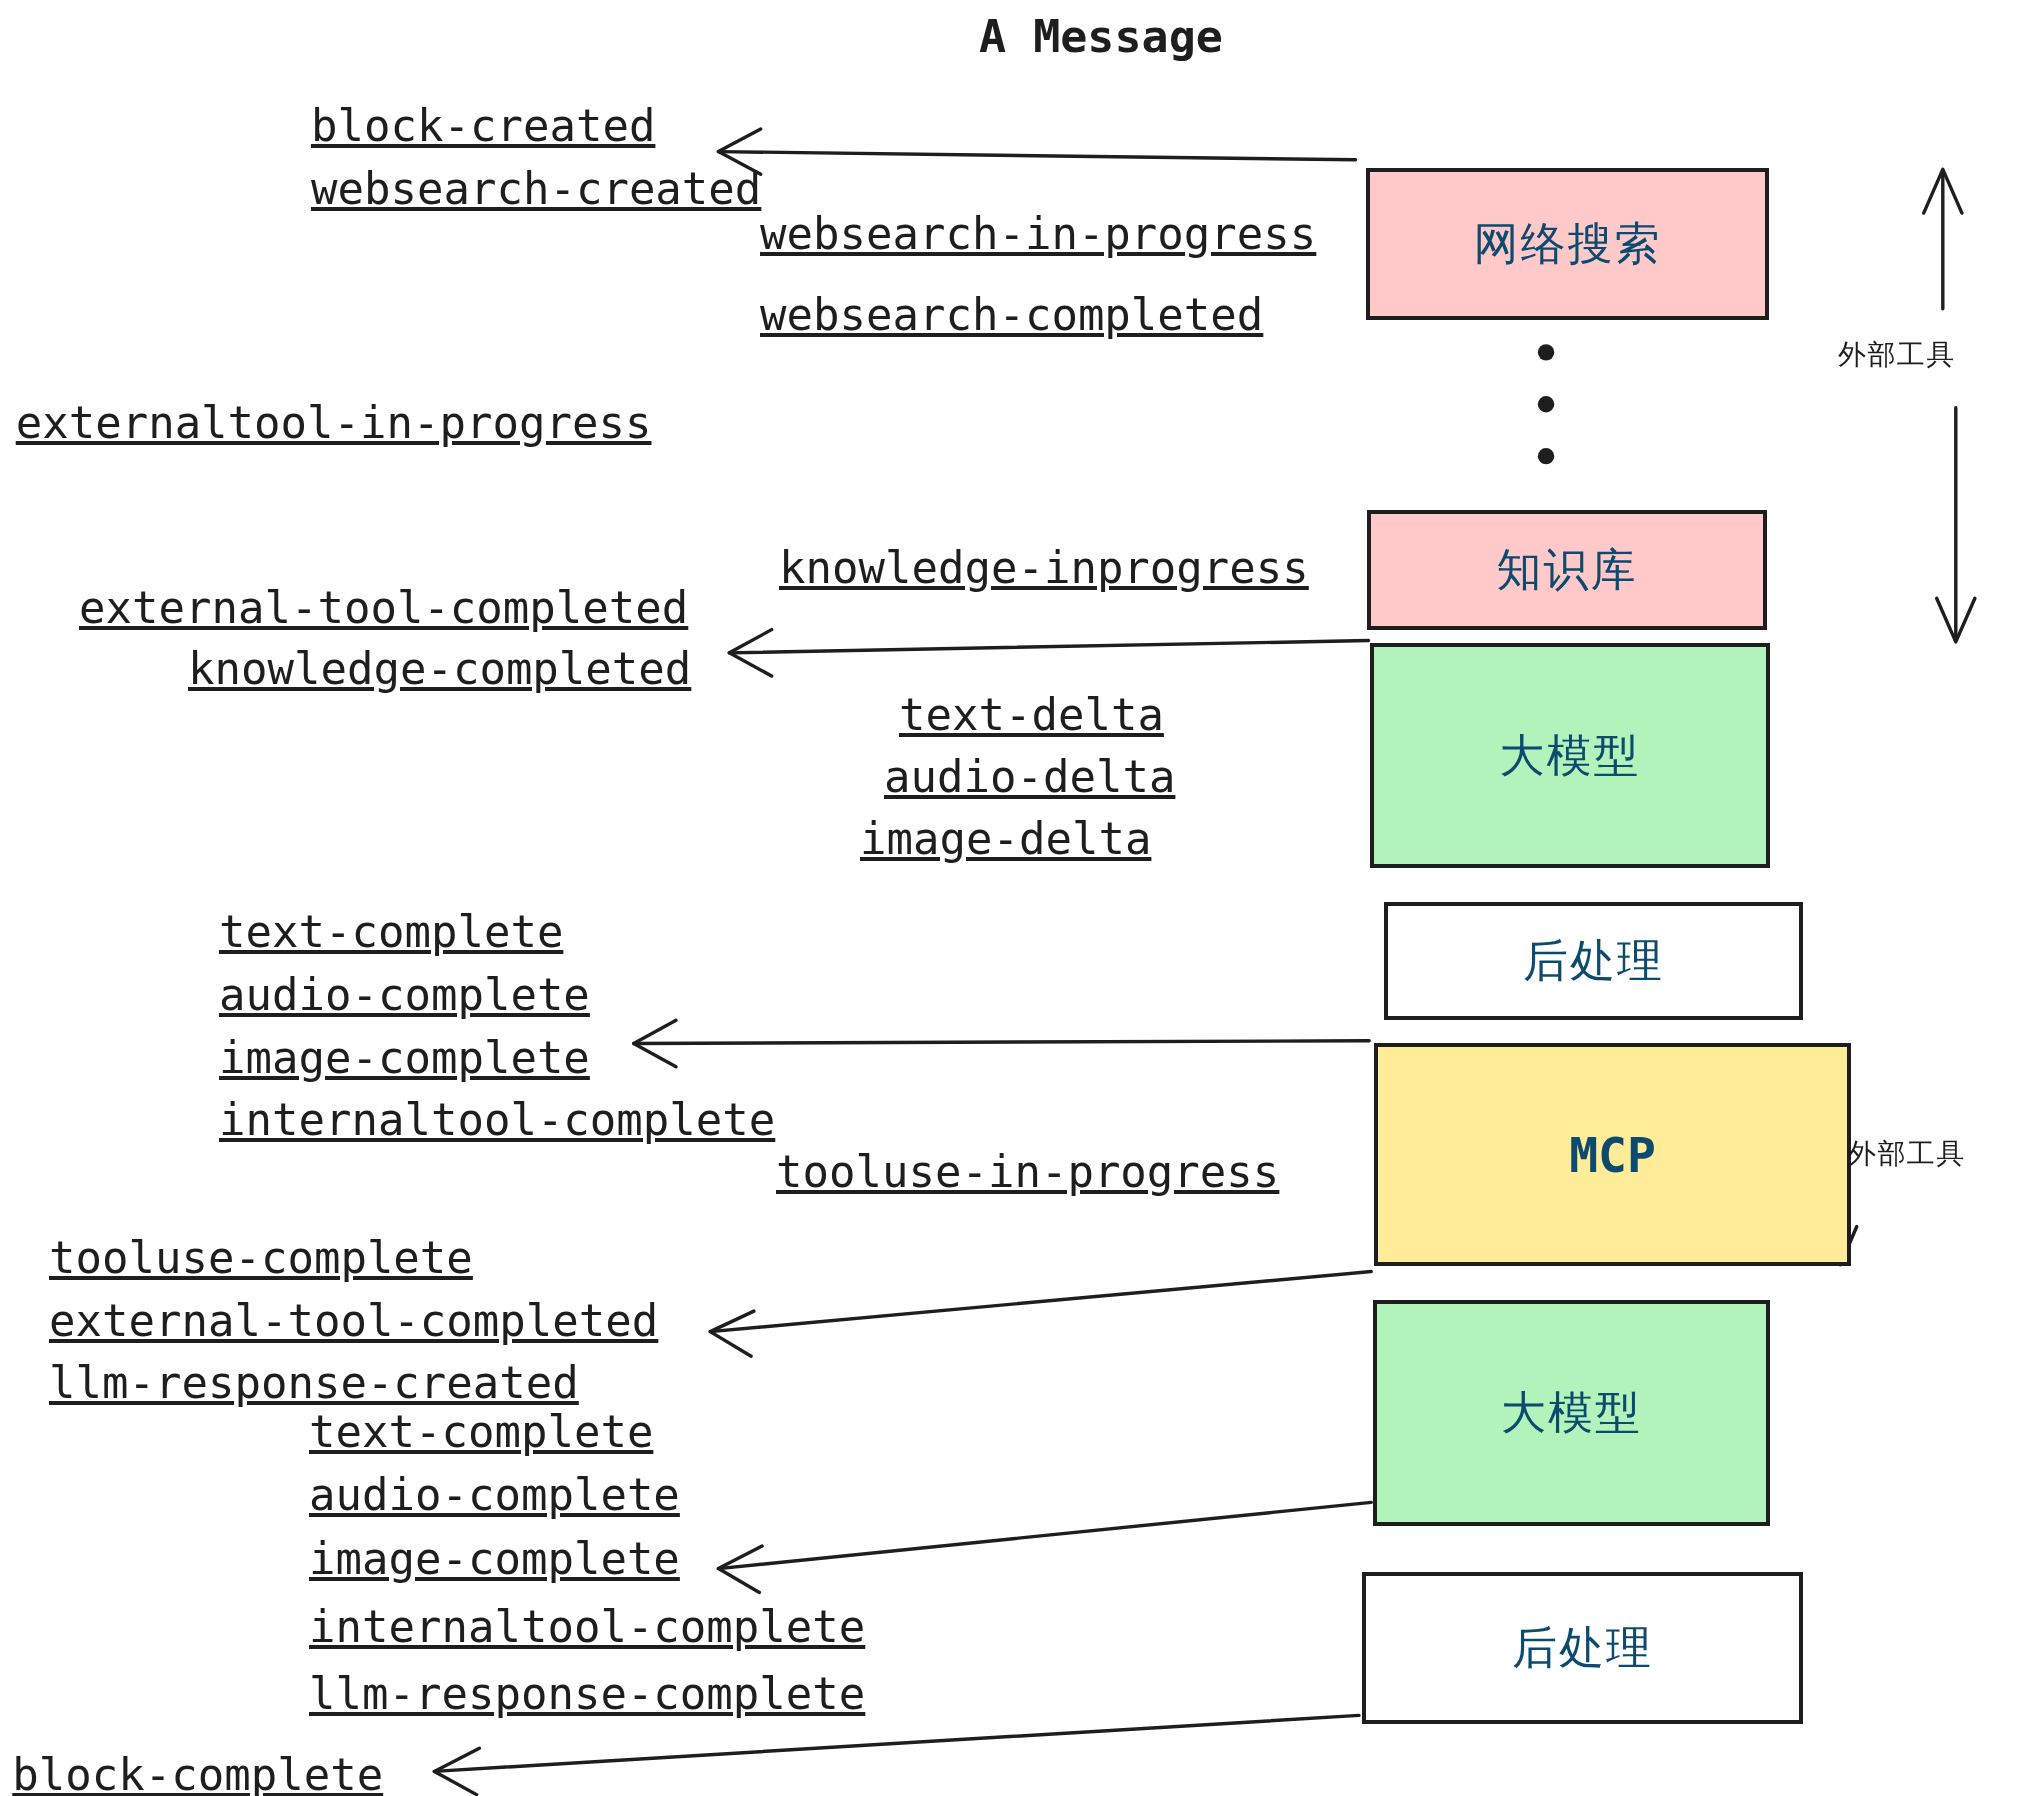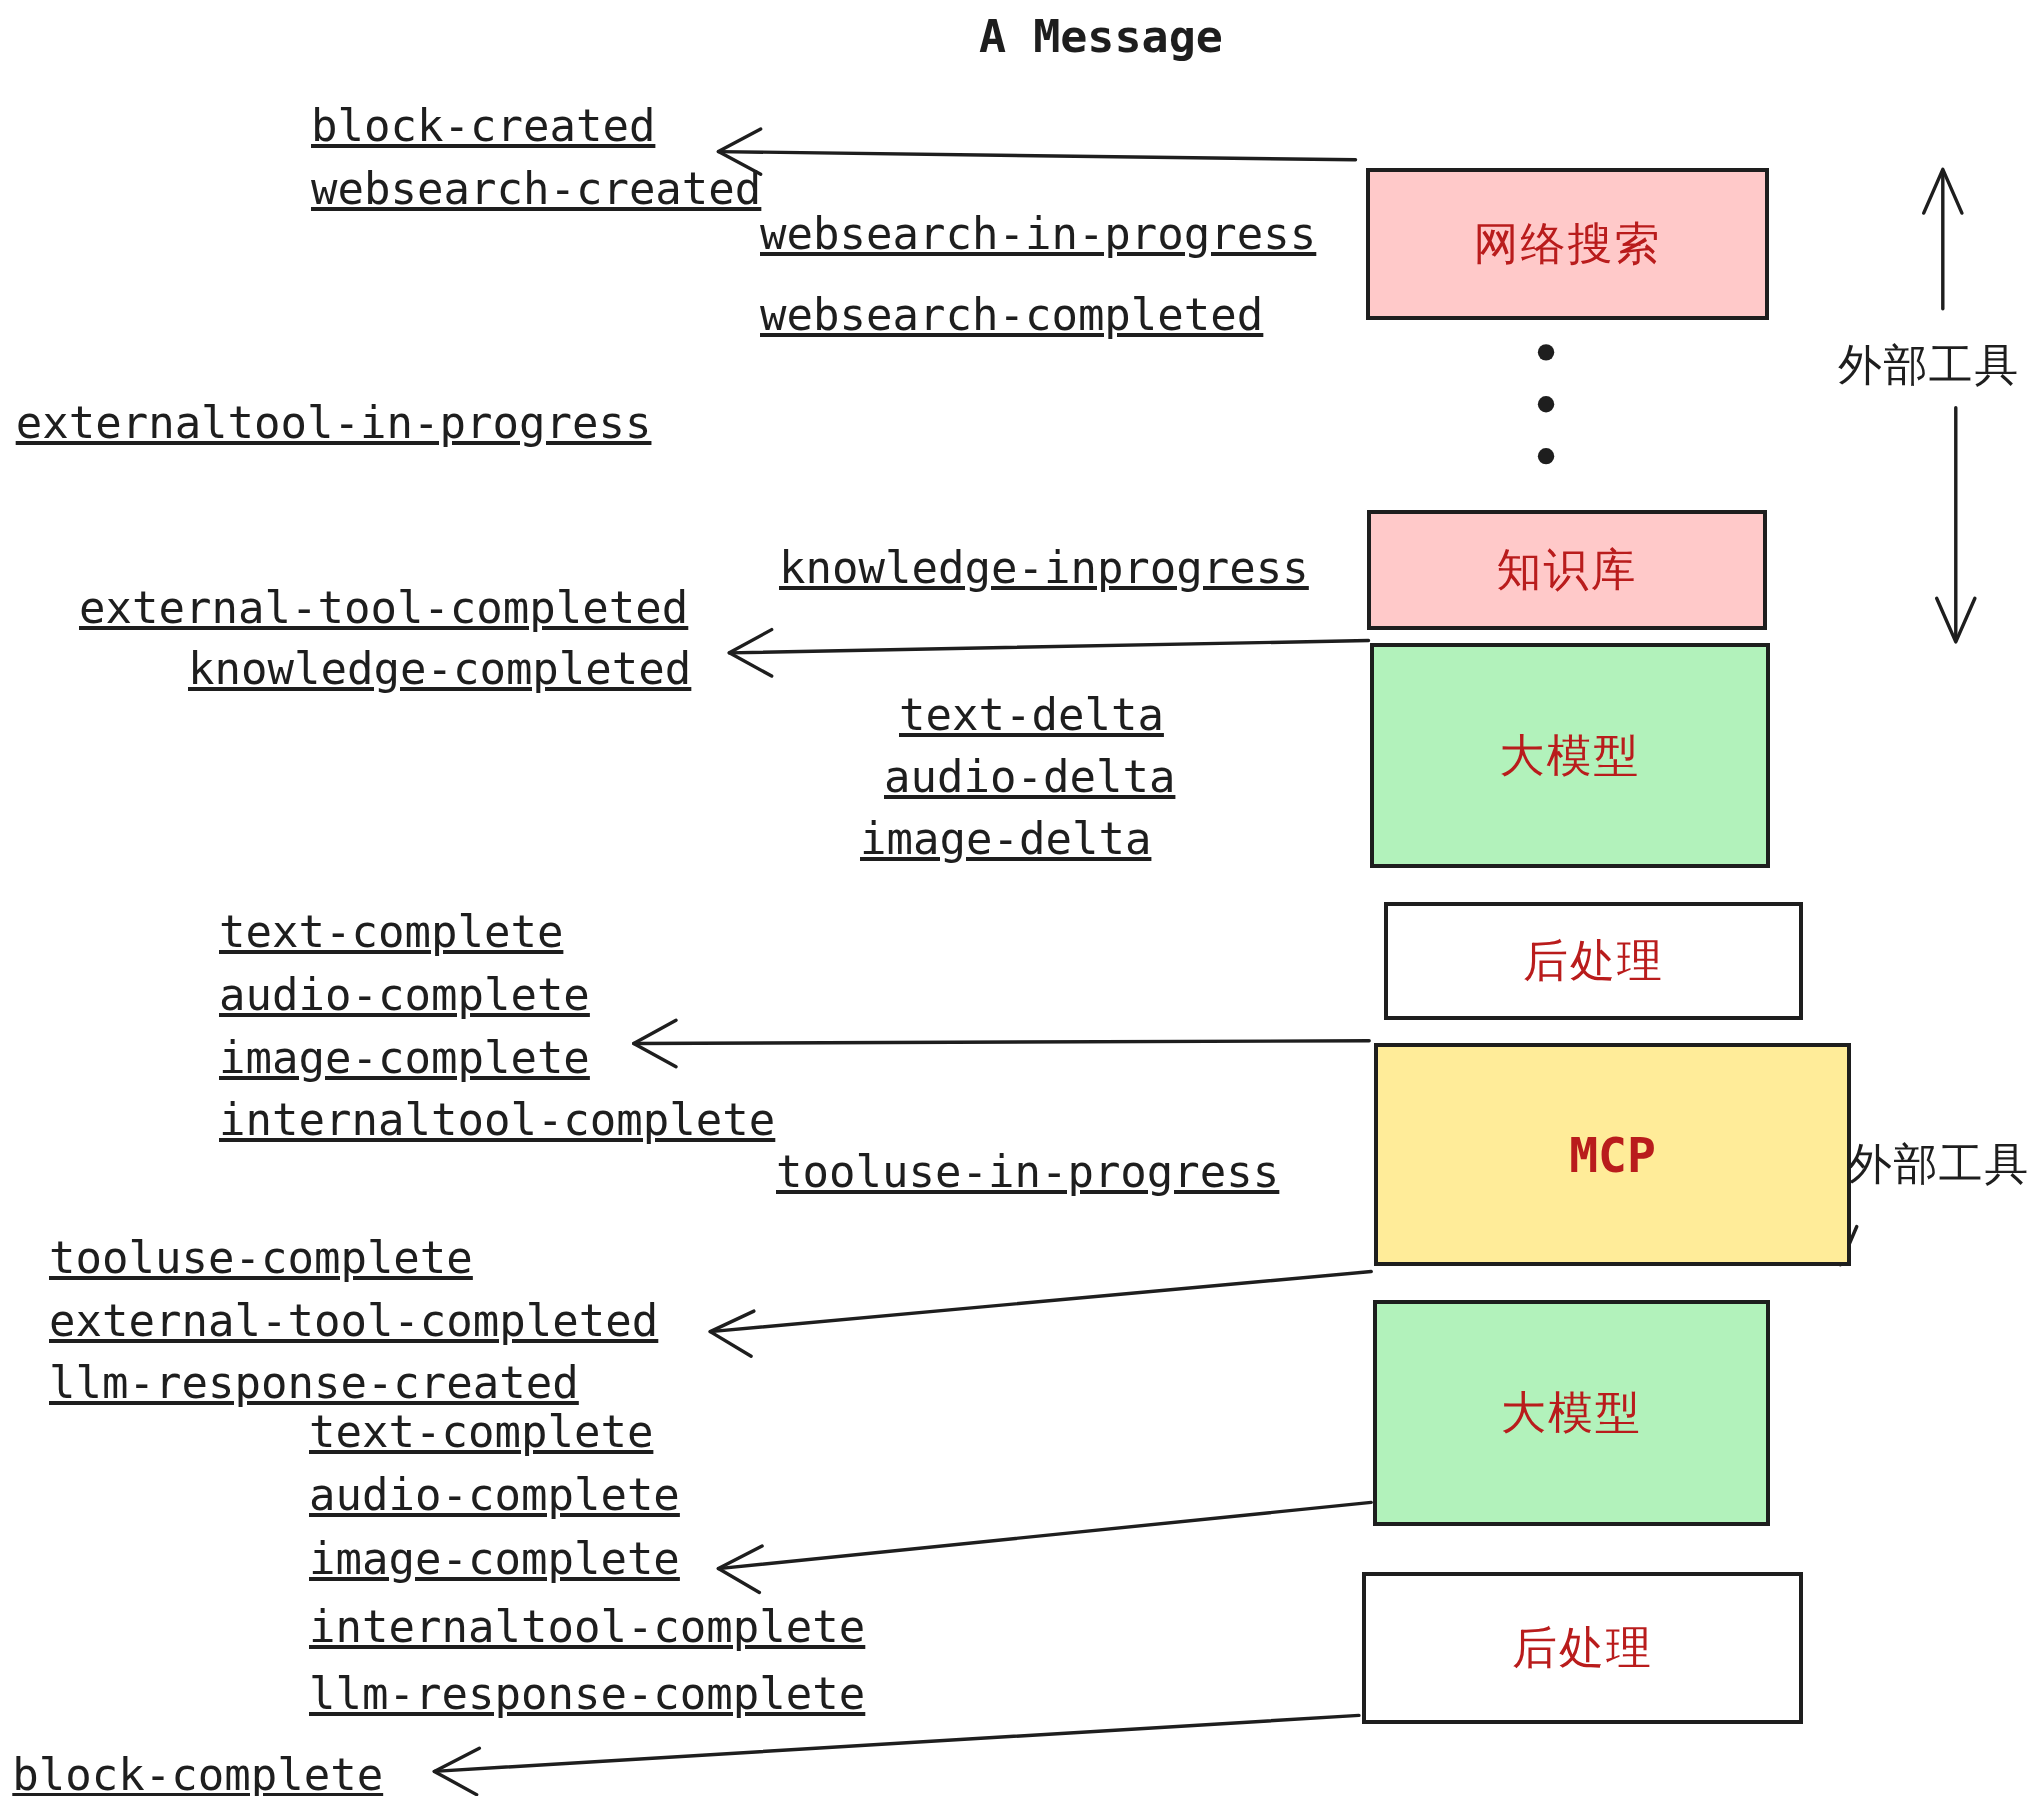--- a/index.html
+++ b/index.html
@@ -38,34 +38,34 @@
     border:4.1px solid #1e1e1e;
     box-sizing:border-box;
     display:flex;
     align-items:center;
     justify-content:center;
   }
   .box .lbl{
     font-family:"DejaVu Sans", sans-serif;
     font-size:45px;
     letter-spacing:2px;
-    color:#b91c1c;
+    color:#0c4a6e;
     white-space:nowrap;
   }
   .box .lbl.mono{
     font-family:"DejaVu Sans Mono", monospace;
     font-size:48px;
     font-weight:bold;
     letter-spacing:0;
   }
   .side{
     position:absolute;
     z-index:3;
     font-family:"DejaVu Sans", sans-serif;
-    font-size:44px;
+    font-size:28px;
     letter-spacing:1.4px;
     white-space:nowrap;
     color:#1e1e1e;
   }
 </style>
 </head>
 <body>
 
 <div id="stage">
 

